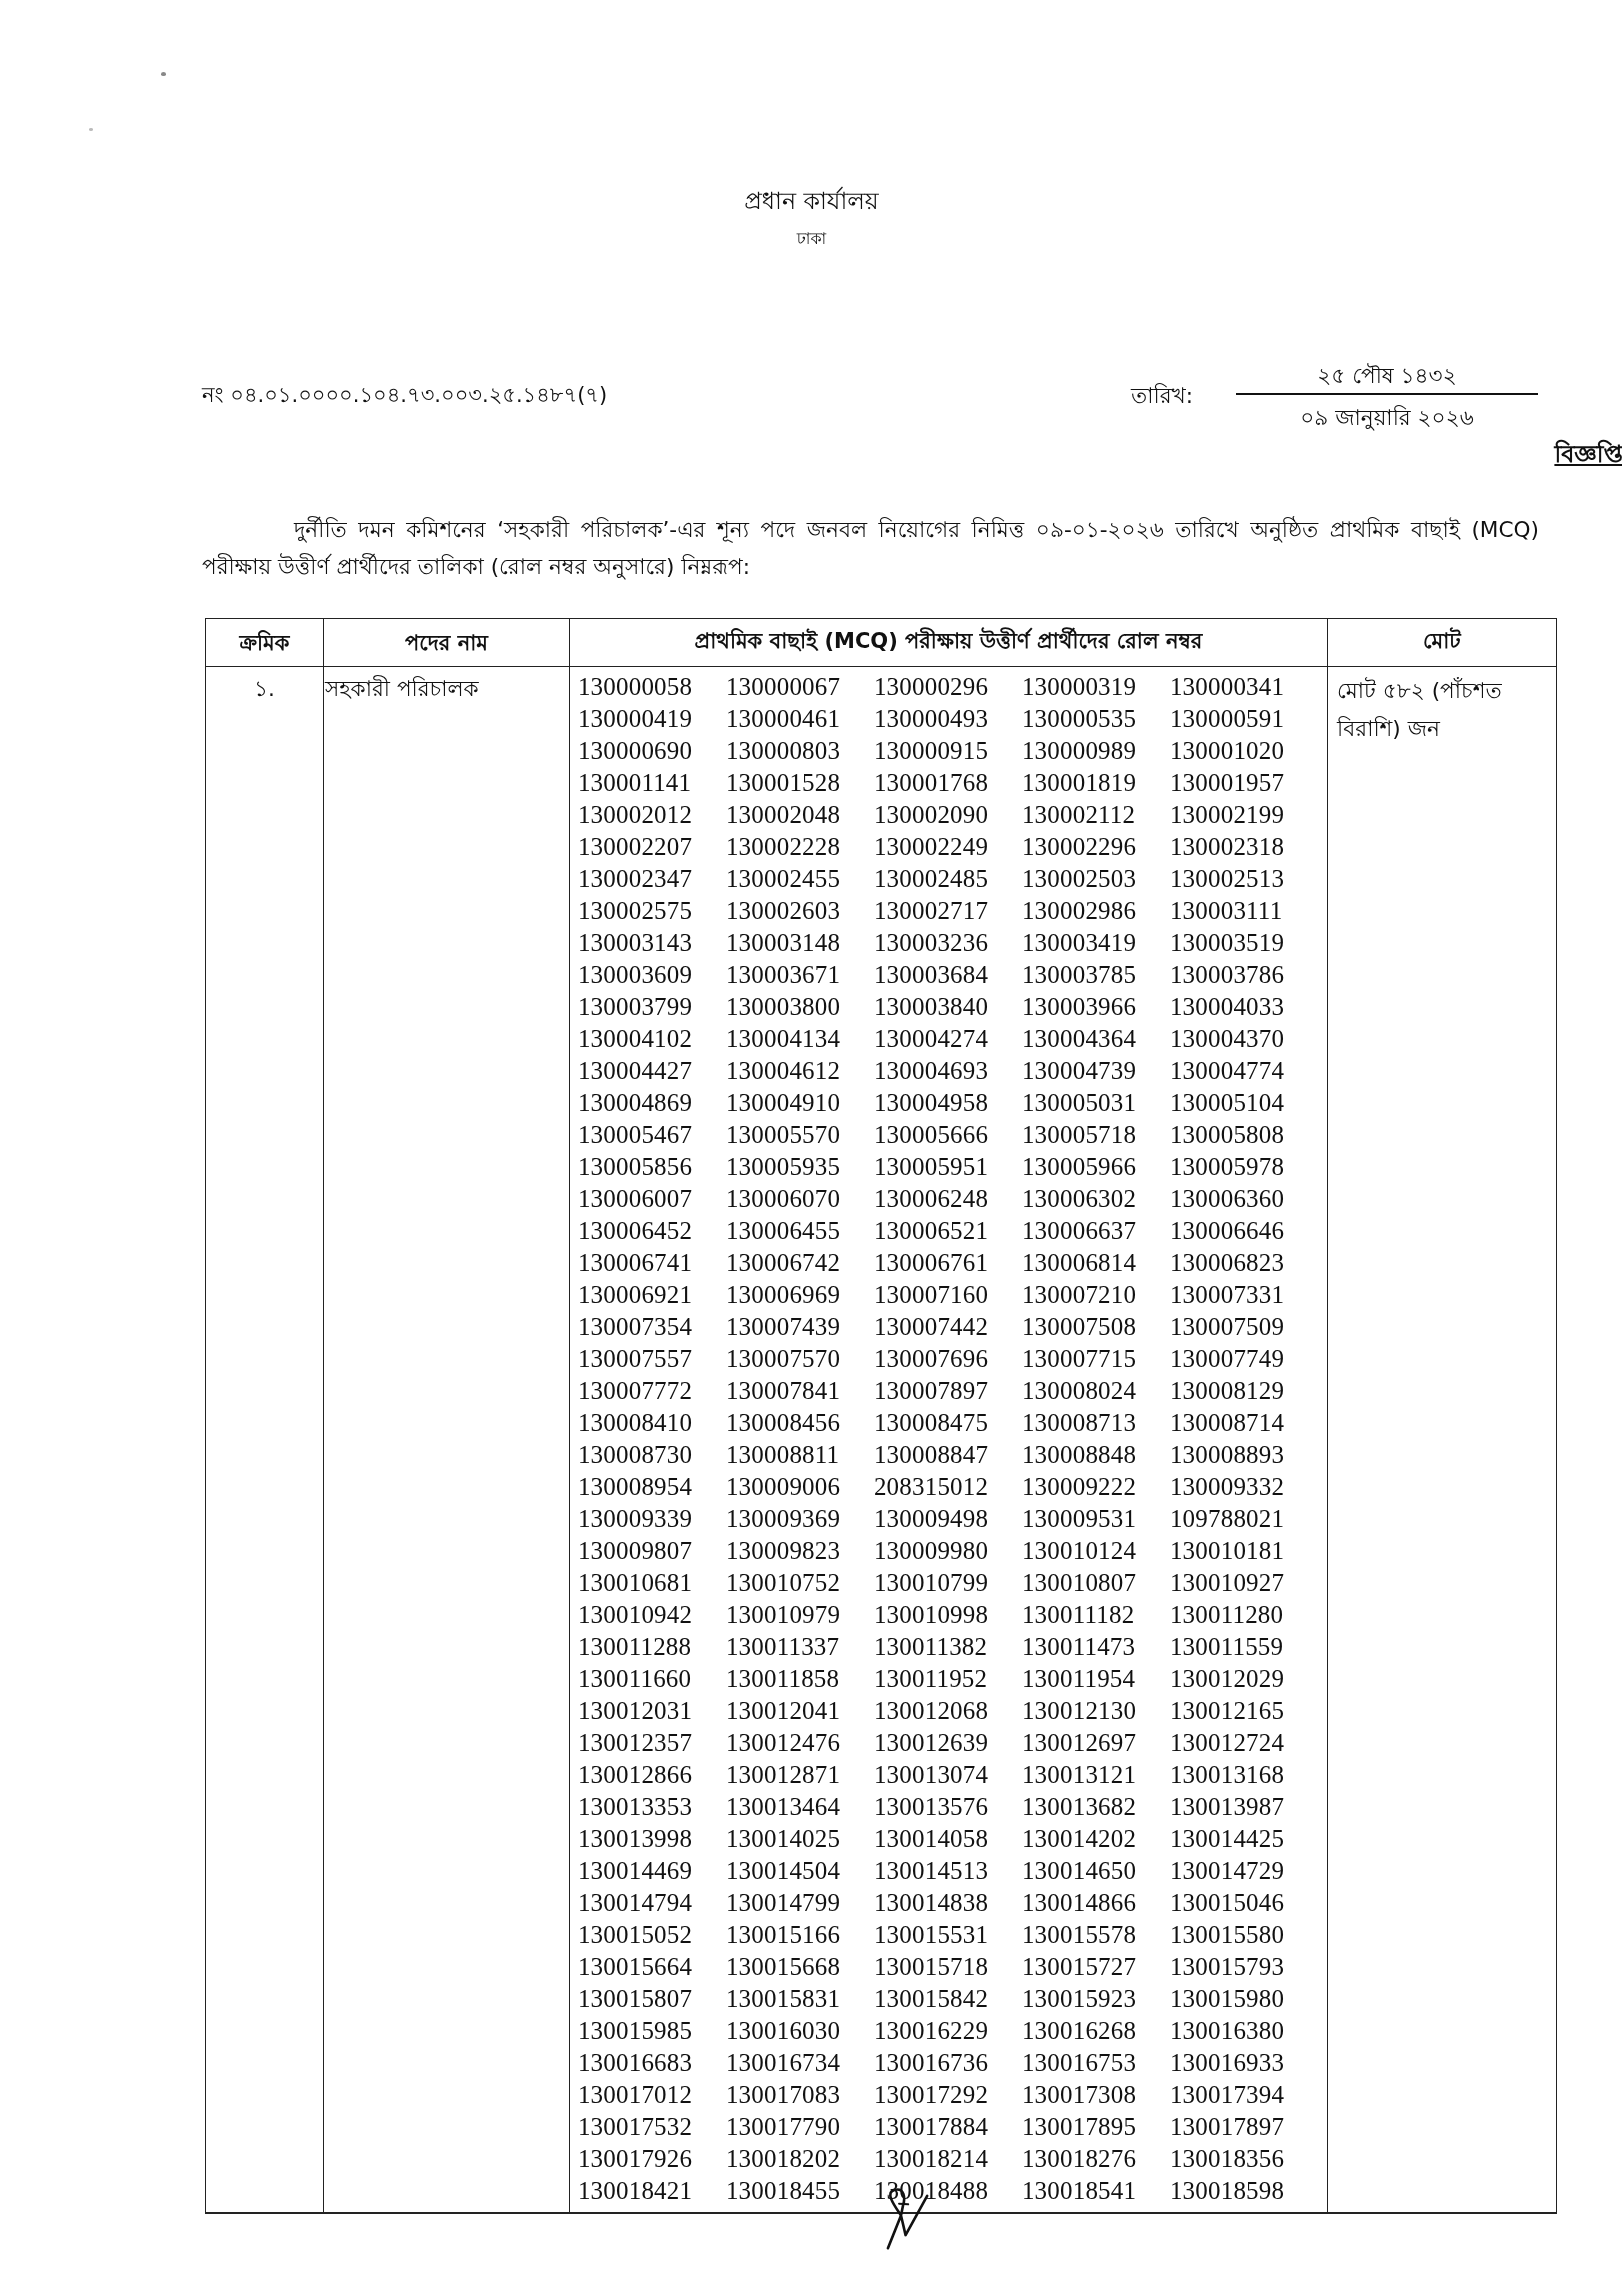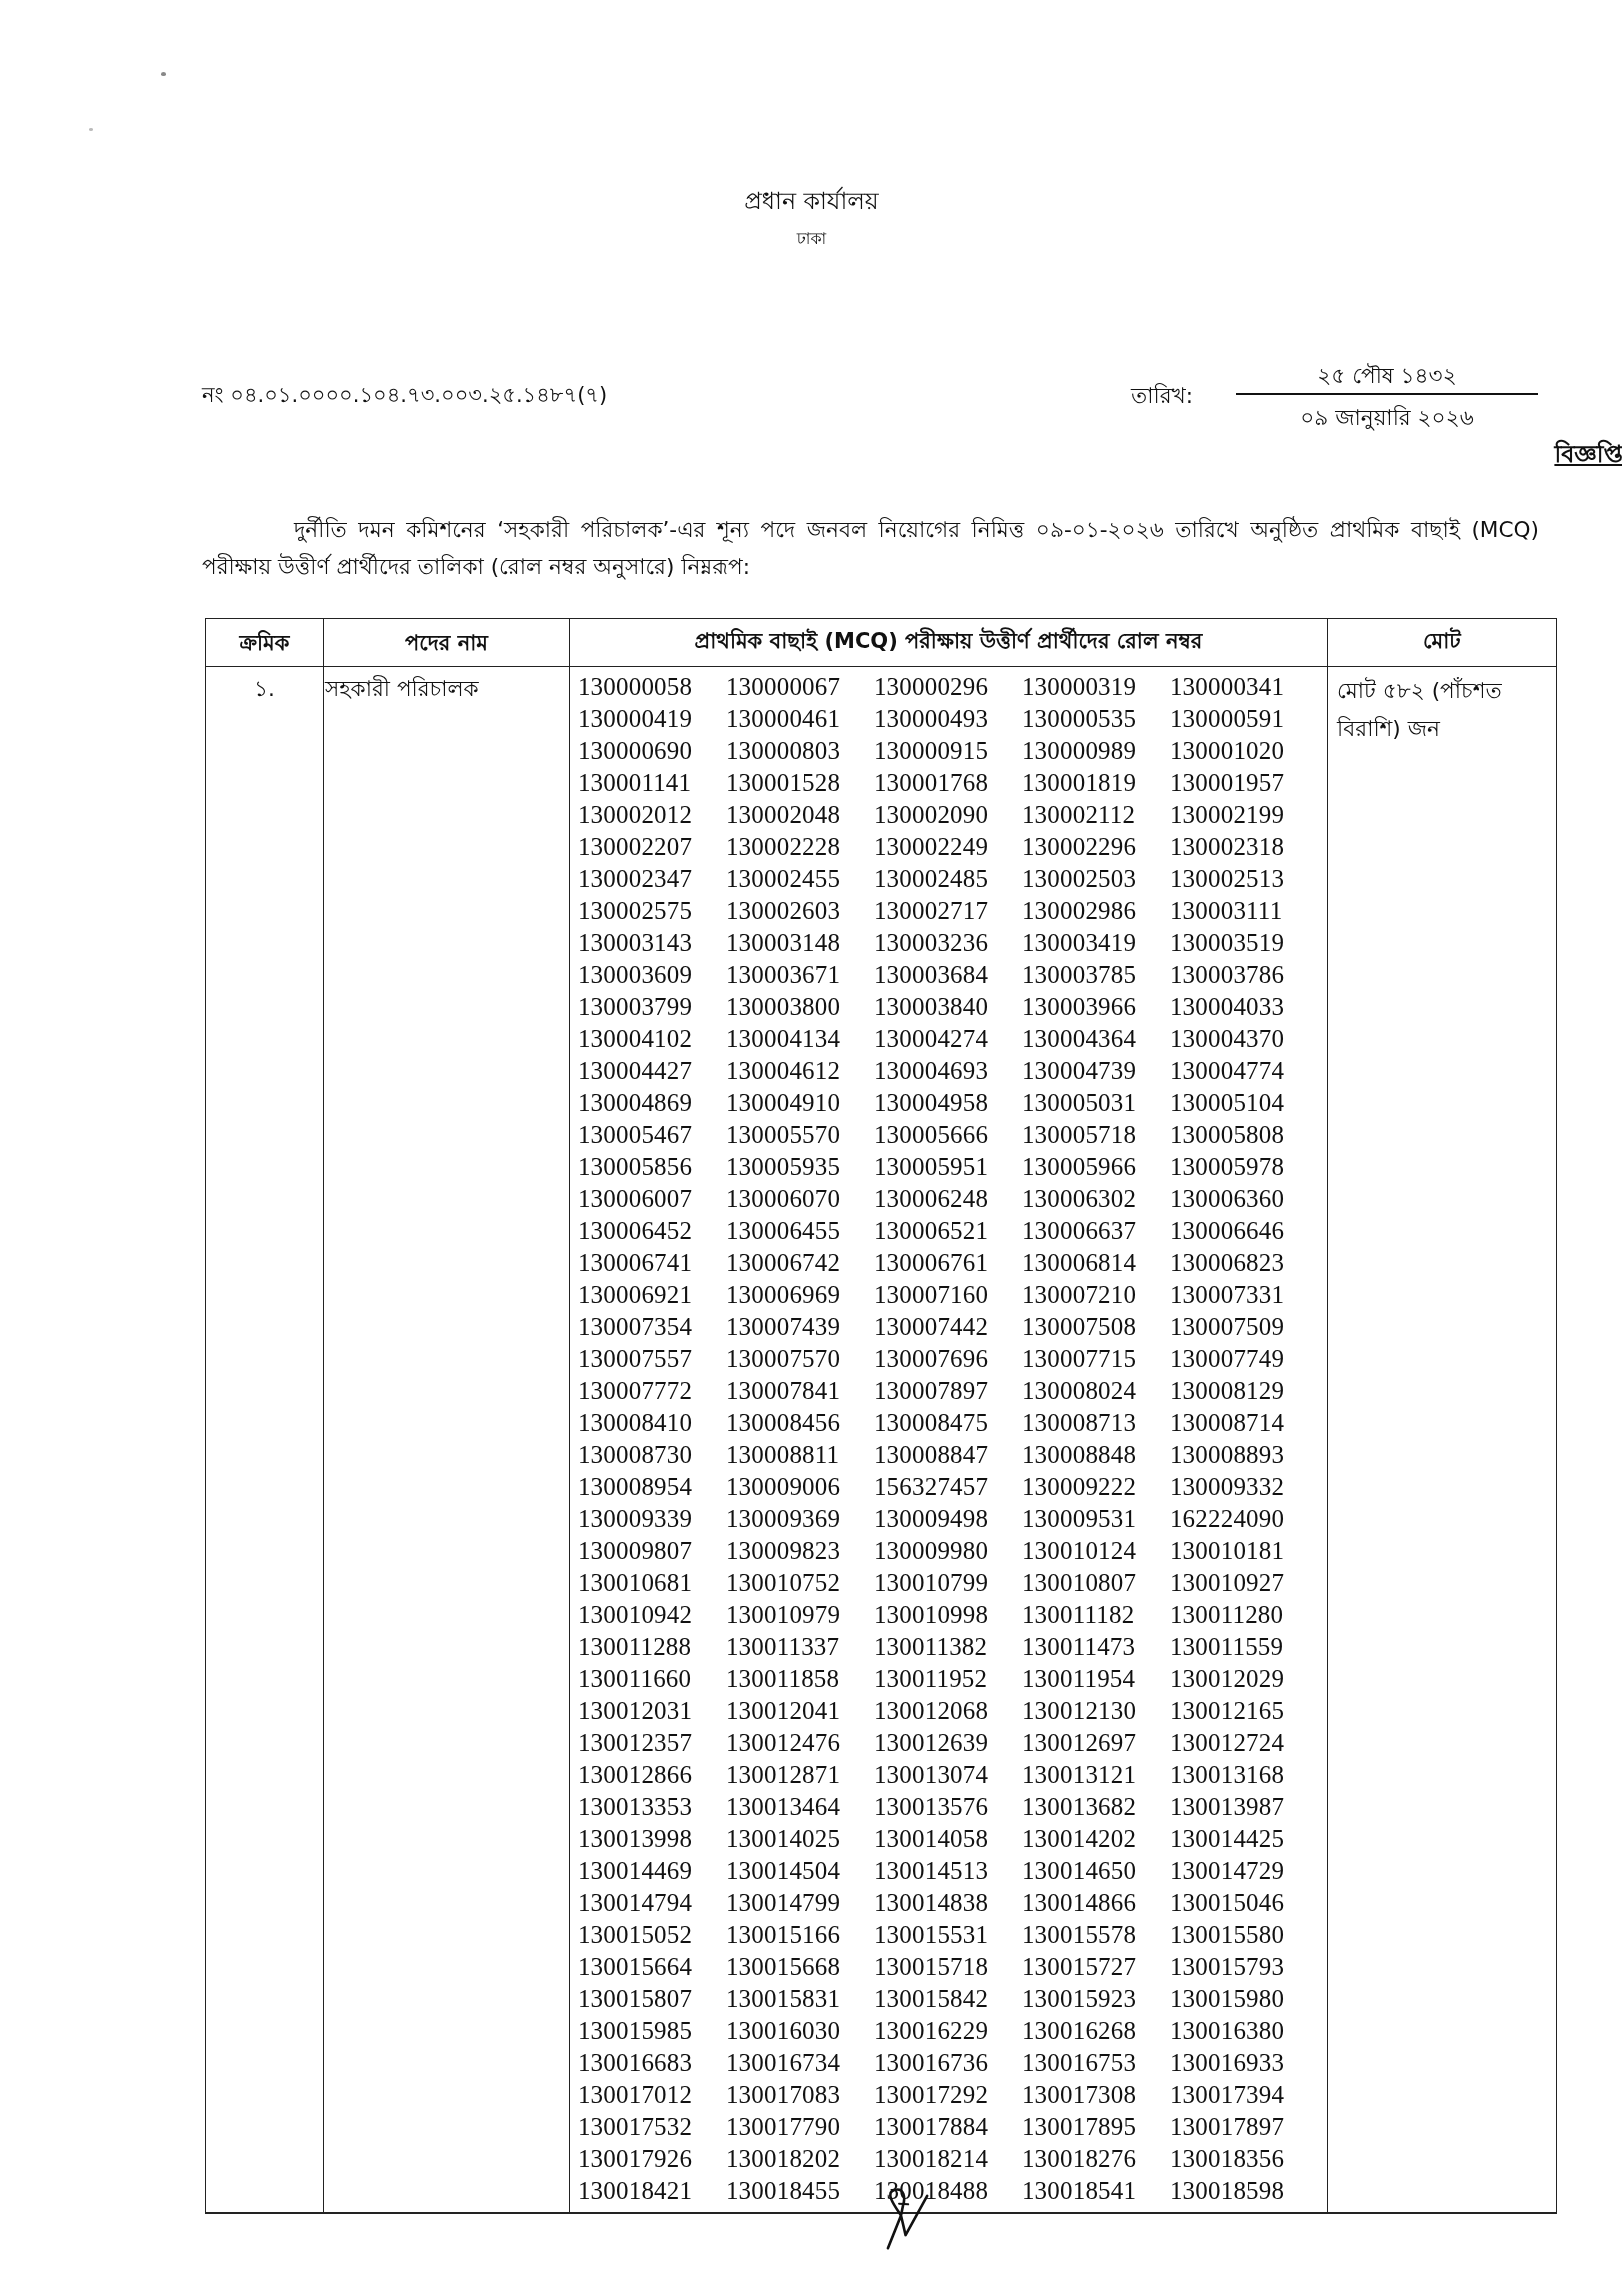--- a/index.html
+++ b/index.html
@@ -197,28 +197,28 @@
             <span class="roll">130008475</span>
             <span class="roll">130008713</span>
             <span class="roll">130008714</span>
             <span class="roll">130008730</span>
             <span class="roll">130008811</span>
             <span class="roll">130008847</span>
             <span class="roll">130008848</span>
             <span class="roll">130008893</span>
             <span class="roll">130008954</span>
             <span class="roll">130009006</span>
-            <span class="roll">156327457</span>
+            <span class="roll">208315012</span>
             <span class="roll">130009222</span>
             <span class="roll">130009332</span>
             <span class="roll">130009339</span>
             <span class="roll">130009369</span>
             <span class="roll">130009498</span>
             <span class="roll">130009531</span>
-            <span class="roll">162224090</span>
+            <span class="roll">109788021</span>
             <span class="roll">130009807</span>
             <span class="roll">130009823</span>
             <span class="roll">130009980</span>
             <span class="roll">130010124</span>
             <span class="roll">130010181</span>
             <span class="roll">130010681</span>
             <span class="roll">130010752</span>
             <span class="roll">130010799</span>
             <span class="roll">130010807</span>
             <span class="roll">130010927</span>

